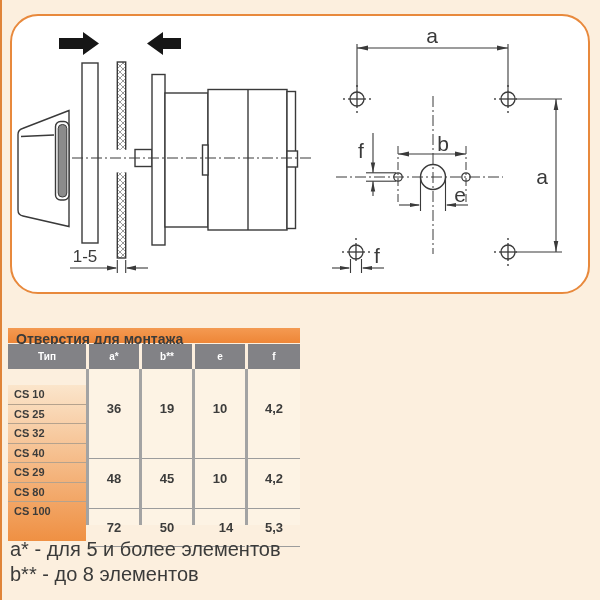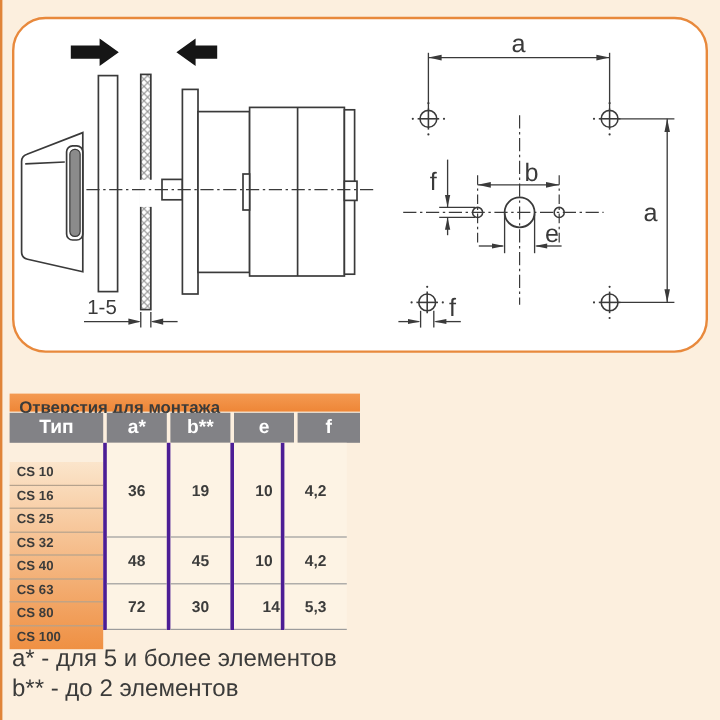--- a/index.html
+++ b/index.html
@@ -19,42 +19,42 @@
   
   .tbl{position:absolute;left:8px;top:328px;width:292px;}
   .tbl-title{
     height:15px;line-height:23px;padding-left:8px;box-sizing:border-box;
     background:linear-gradient(#f49a52,#ee8637);
     font-size:14px;font-weight:bold;color:#3b3b3a;
   }
   .tbl-head{position:relative;height:25px;margin-top:1px;}
   .th{
     position:absolute;top:0;height:25px;background:#828286;color:#ffffff;
-    font-size:16px;font-weight:bold;text-align:center;line-height:25px;
+    font-size:10px;font-weight:bold;text-align:center;line-height:25px;
   }
   .tbl-body{position:relative;height:156px;}
   .type-col{
     position:absolute;left:0;top:16px;width:78px;height:156px;
     background:linear-gradient(#fbe5cb,#ef9043);
   }
   .type-cell{
     height:18.5px;line-height:18.5px;padding-left:6px;
     font-size:11px;font-weight:bold;color:#3c3c3b;
     border-bottom:1px solid #b5a28d;
   }
   .type-cell:last-child{border-bottom:none;height:19.5px;}
   .data-col{
     position:absolute;top:0;height:156px;background:#fdf3e4;
-    border-left:3px solid #4c1d95;box-sizing:content-box;
+    border-left:3px solid #a3a3a3;box-sizing:content-box;
   }
   .group-cell{
     display:flex;align-items:center;justify-content:center;
     font-size:13px;font-weight:bold;color:#3c3c3b;box-sizing:border-box;
   }
-  .group-cell + .group-cell{border-top:1px solid #9c9c9c;}
+  .group-cell + .group-cell{border-top:1px solid #9c9c9c;margin-top:11px;}
   .data-col .last{border-bottom:1px solid #9c9c9c;}
   .footnotes{position:absolute;left:10px;top:537px;font-size:20px;line-height:24.5px;color:#3b3b3a;}
 </style>
 </head>
 <body>
 
 <div class="screen">
   <div class="edge-strip"></div>
 
   <div class="diagram-box"></div>
@@ -211,48 +211,47 @@
     <div class="tbl-head">
       <div class="th" style="left:0;width:78px">Тип</div>
       <div class="th" style="left:81px;width:50px">a*</div>
       <div class="th" style="left:134px;width:50px">b**</div>
       <div class="th" style="left:187px;width:50px">e</div>
       <div class="th" style="left:240px;width:52px">f</div>
     </div>
     <div class="tbl-body">
       <div class="type-col">
           <div class="type-cell">CS 10</div>
-          <div class="type-cell">CS 16</div>
           <div class="type-cell">CS 25</div>
           <div class="type-cell">CS 32</div>
           <div class="type-cell">CS 40</div>
-          <div class="type-cell">CS 63</div>
+          <div class="type-cell">CS 29</div>
           <div class="type-cell">CS 80</div>
           <div class="type-cell">CS 100</div>
         </div>
       <div class="data-col" style="left:78px;width:50px">
           <div class="group-cell" style="height: 78px;">36</div>
           <div class="group-cell" style="height: 39px;">48</div>
           <div class="group-cell last" style="height: 39px;">72</div>
         </div>
       <div class="data-col" style="left:131px;width:50px">
           <div class="group-cell" style="height: 78px;">19</div>
           <div class="group-cell" style="height: 39px;">45</div>
-          <div class="group-cell last" style="height: 39px;">30</div>
+          <div class="group-cell last" style="height: 39px;">50</div>
         </div>
       <div class="data-col" style="left:184px;width:50px">
           <div class="group-cell" style="height: 78px;">10</div>
           <div class="group-cell" style="height: 39px;">10</div>
           <div class="group-cell last" style="height: 39px; padding-left: 12px;">14</div>
         </div>
-      <div class="data-col" style="left:226px;width:52px">
+      <div class="data-col" style="left:237px;width:52px">
           <div class="group-cell" style="height: 78px;">4,2</div>
           <div class="group-cell" style="height: 39px;">4,2</div>
           <div class="group-cell last" style="height: 39px;">5,3</div>
         </div>
     </div>
   </div>
 
   <div class="footnotes">
     <div>a* - для 5 и более элементов</div>
-    <div>b** - до 2 элементов</div>
+    <div>b** - до 8 элементов</div>
   </div>
 </div>
 
 </body></html>

